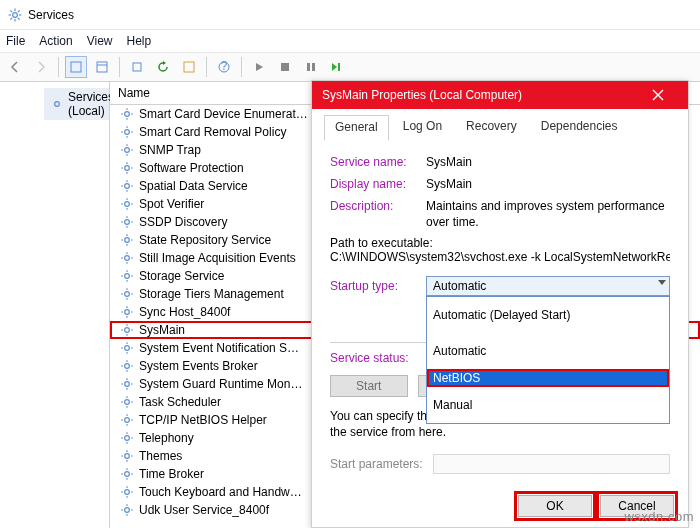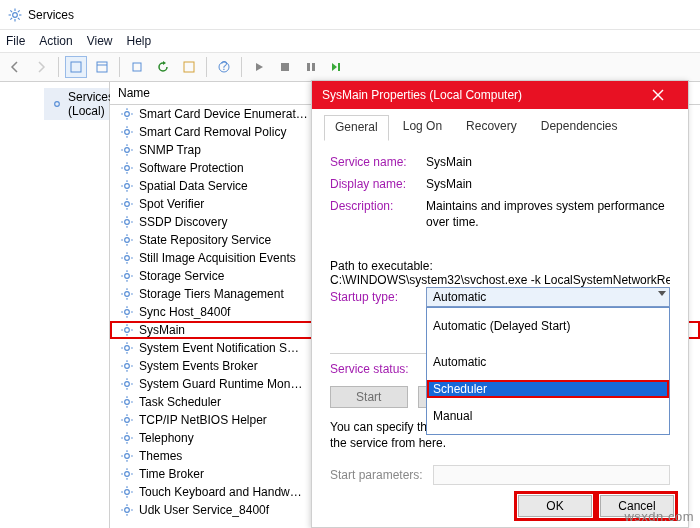--- a/index.html
+++ b/index.html
@@ -28,23 +28,23 @@
 .dlg-title { height:28px; background:#e81123; color:#fff; display:flex; align-items:center; padding:0 10px; }
 .dlg-close { margin-left:auto; width:40px; height:28px; display:flex; align-items:center; justify-content:center; color:#fff; }
 .tabs { display:flex; gap:4px; padding:6px 12px 0 12px; }
 .tab { padding:4px 10px 6px 10px; color:#333; cursor:pointer; border-bottom:2px solid transparent;}
 .tab.sel { border:1px solid #d0d0d0; border-bottom:1px solid #fff; background:#fff;}
 .dlg-body { padding:10px 18px; }
 .field-row { display:flex; padding:4px 0; }
 .flabel { width:96px; color:#a21caf; }
 .fval { flex:1; }
 .desc-box { flex:1; color:#000; line-height:1.3;}
-.path-sec { margin-top:25px; }
+.path-sec { margin-top:2px; }
 .path-txt { white-space:nowrap; overflow:hidden; }
-.startup-row { display:flex; align-items:center; margin-top:0; }
+.startup-row { display:flex; align-items:center; margin-top:12px; }
 .combo { flex:1; position:relative; }
 .combo-display { border:1px solid #7a99c9; height:20px; padding:2px 18px 2px 6px; background:#eaf2fb; }
 .combo-drop { position:absolute; top:20px; left:0; right:0; border:1px solid #6a90c8; background:#fff; z-index:2; }
 .combo-opt { padding:11px 6px; }
 .combo-opt.sel { background:#1768d8; color:#fff; }
 .combo-opt.hl { border:2px solid #e00000; padding:0 4px; }
 .hr { border-top:1px solid #d0d0d0; margin:46px 0 8px 0;}
 .status-row { display:flex; align-items:center; }
 .btn-row { display:flex; gap:10px; margin-top:10px;}
 .btn { flex:1; height:22px; background:#e1e1e1; border:1px solid #b8b8b8; display:flex; align-items:center; justify-content:center; color:#6d6d6d; }
@@ -484,21 +484,21 @@
       <div class="path-txt">C:\WINDOWS\system32\svchost.exe -k LocalSystemNetworkRestricted -p</div>
     </div>
     <div class="startup-row">
       <div class="flabel">Startup type:</div>
       <div class="combo">
         <div class="combo-display">Automatic</div>
         <span class="caret-down"></span>
         <div class="combo-drop" id="combo-drop">
             <div class="combo-opt">Automatic (Delayed Start)</div>
             <div class="combo-opt">Automatic</div>
-            <div class="combo-opt sel hl">Scheduler</div>
+            <div class="combo-opt sel hl">NetBIOS</div>
             <div class="combo-opt">Manual</div>
           </div>
       </div>
     </div>
     <div class="hr"></div>
     <div class="status-row">
       <div class="flabel">Service status:</div>
     </div>
     <div class="btn-row">
       <div class="btn">Start</div>

